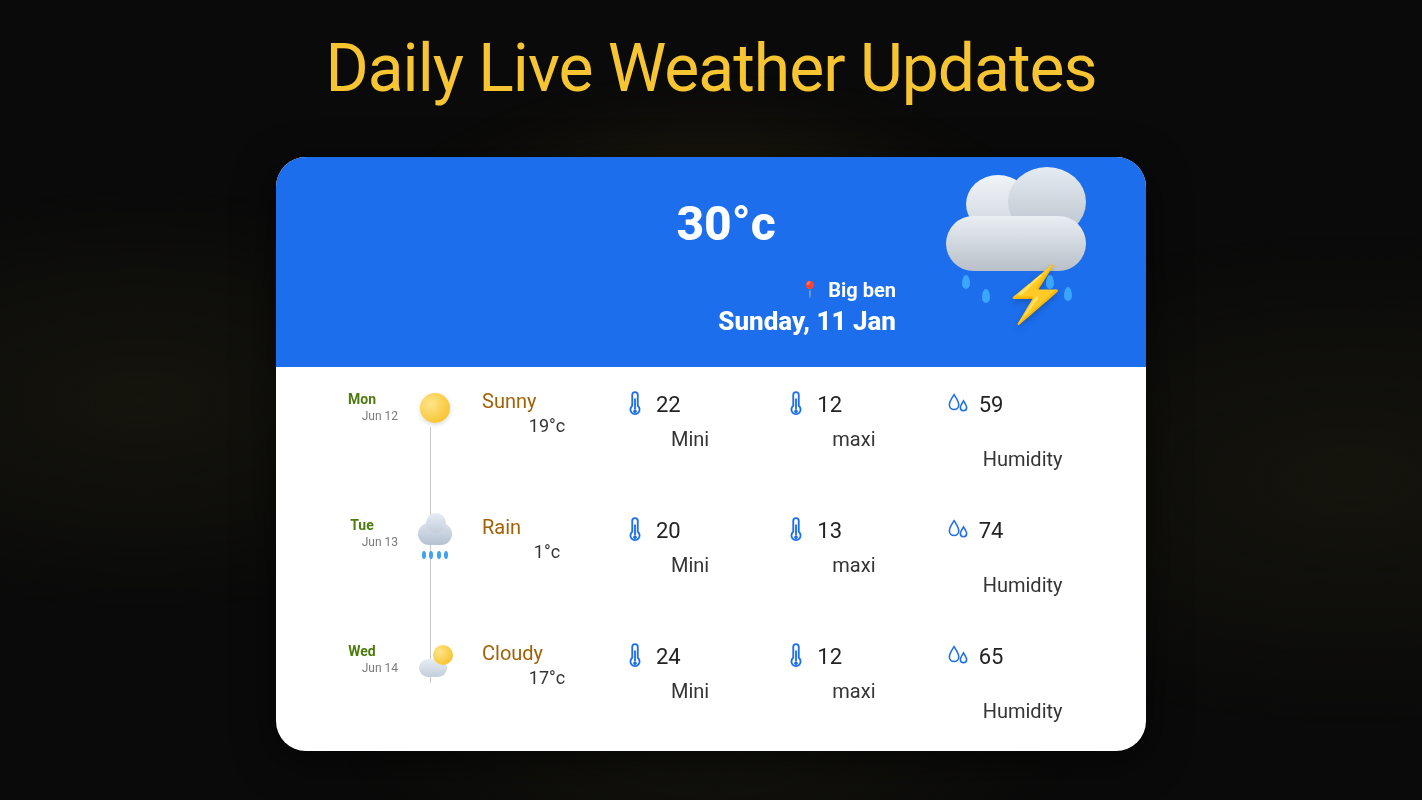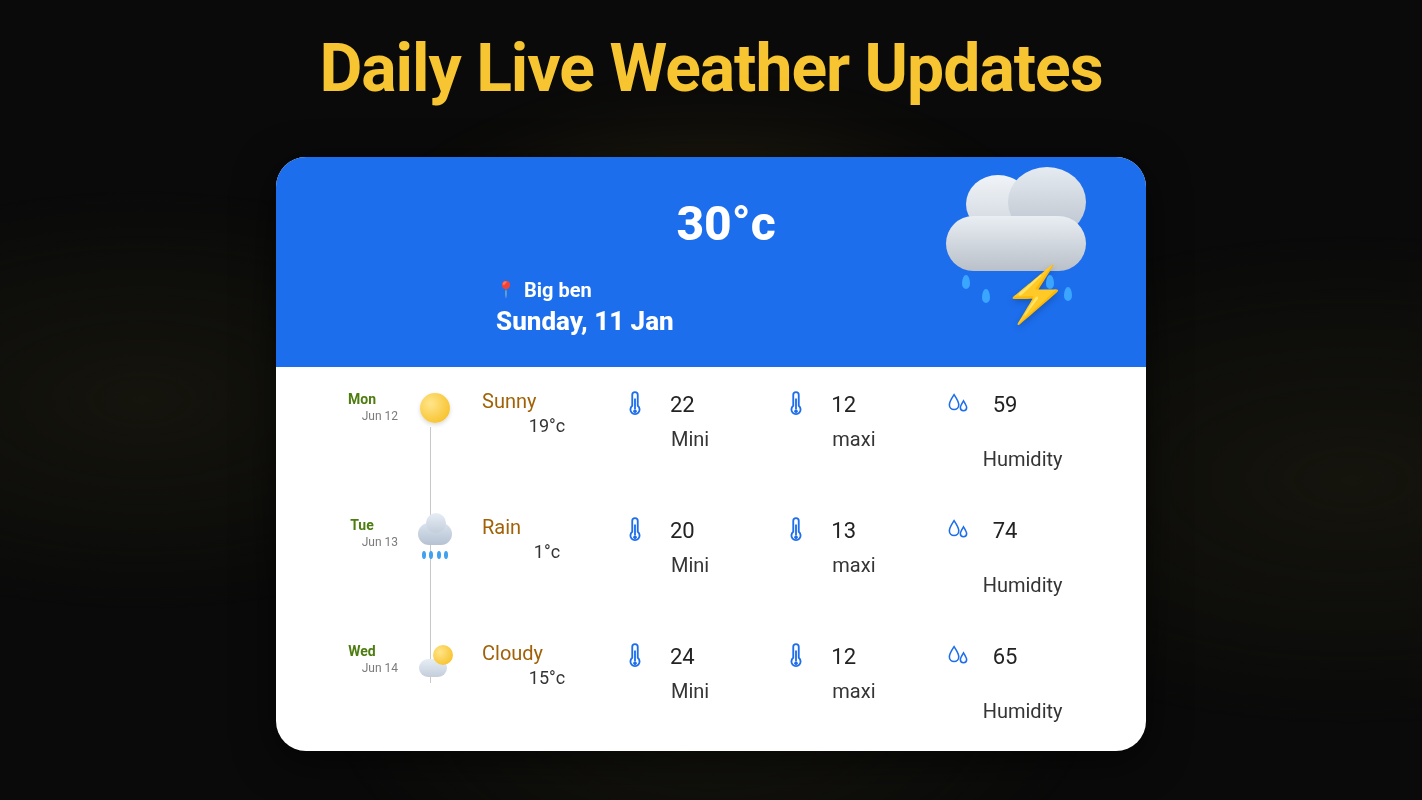--- a/index.html
+++ b/index.html
@@ -27,21 +27,21 @@
       background:
         radial-gradient(600px 300px at 10% 50%, #1a190f 0%, transparent 70%),
         radial-gradient(700px 350px at 95% 60%, #1a190f 0%, transparent 70%),
         radial-gradient(500px 250px at 50% 90%, #1a190f 0%, transparent 75%);
       opacity: 0.7;
     }
 
     .title {
       margin-top: 30px;
       font-size: 66px;
-      font-weight: 700;
+      font-weight: 400;
       color: #f7c531;
       letter-spacing: -1px;
       position: relative;
       z-index: 2;
     }
 
     .card-glow {
       position: relative;
       margin-top: 50px;
       z-index: 2;
@@ -71,21 +71,21 @@
       padding: 28px 50px 22px 50px;
       display: flex;
       align-items: center;
       gap: 30px;
     }
 
     .hdr-left {
       flex: 1;
       display: flex;
       flex-direction: column;
-      align-items: flex-start;
+      align-items: flex-end;
       padding-left: 170px;
     }
 
     .temp {
       font-size: 48px;
       font-weight: 800;
       align-self: center;
       margin-left: 60px;
     }
 
@@ -245,21 +245,21 @@
       top: -14px; right: -6px;
     }
 
     .cond-col .cond { font-size: 20px; color: #a16207; }
     .cond-col .cond-temp { font-size: 18px; color: #343434; margin-top: 2px; text-align: center; }
 
     .metric {
       display: flex; flex-direction: column; align-items: flex-start;
     }
     .metric-top {
-      display: flex; align-items: center; gap: 24px;
+      display: flex; align-items: center; gap: 10px;
     }
     .metric-icon {
       color: #1d6eed;
       width: 22px; height: 30px; flex:0 0 auto;
     }
     .metric-val { font-size: 22px; color: #232323; }
     .metric-label { font-size: 20px; color: #353535; margin-top: 8px; margin-left: 47px; }
 
     .humid-shift .metric-label { margin-left: 36px; margin-top: 28px; }
   </style>
@@ -403,21 +403,21 @@
           <div class="day-name">Wed</div>
           <div class="day-date">Jun 14</div>
         </div>
         <div class="wicon">
           <div class="partly-cloud">
               <div class="sun-sm"></div>
             </div>
         </div>
         <div class="cond-col">
           <div class="cond">Cloudy</div>
-          <div class="cond-temp">15°c</div>
+          <div class="cond-temp">17°c</div>
         </div>
         <div class="metric">
           <div class="metric-top">
             <svg class="metric-icon" viewBox="0 0 24 32">
                 <path fill="none" stroke="currentColor" stroke-width="2" d="M12 3a3 3 0 0 1 3 3v12a5 5 0 1 1-6 0V6a3 3 0 0 1 3-3z"></path>
                 <circle cx="12" cy="24" r="2" fill="currentColor"></circle>
                 <line x1="12" y1="10" x2="12" y2="22" stroke="currentColor" stroke-width="2"></line>
               </svg>
             <span class="metric-val">24</span>
           </div>

